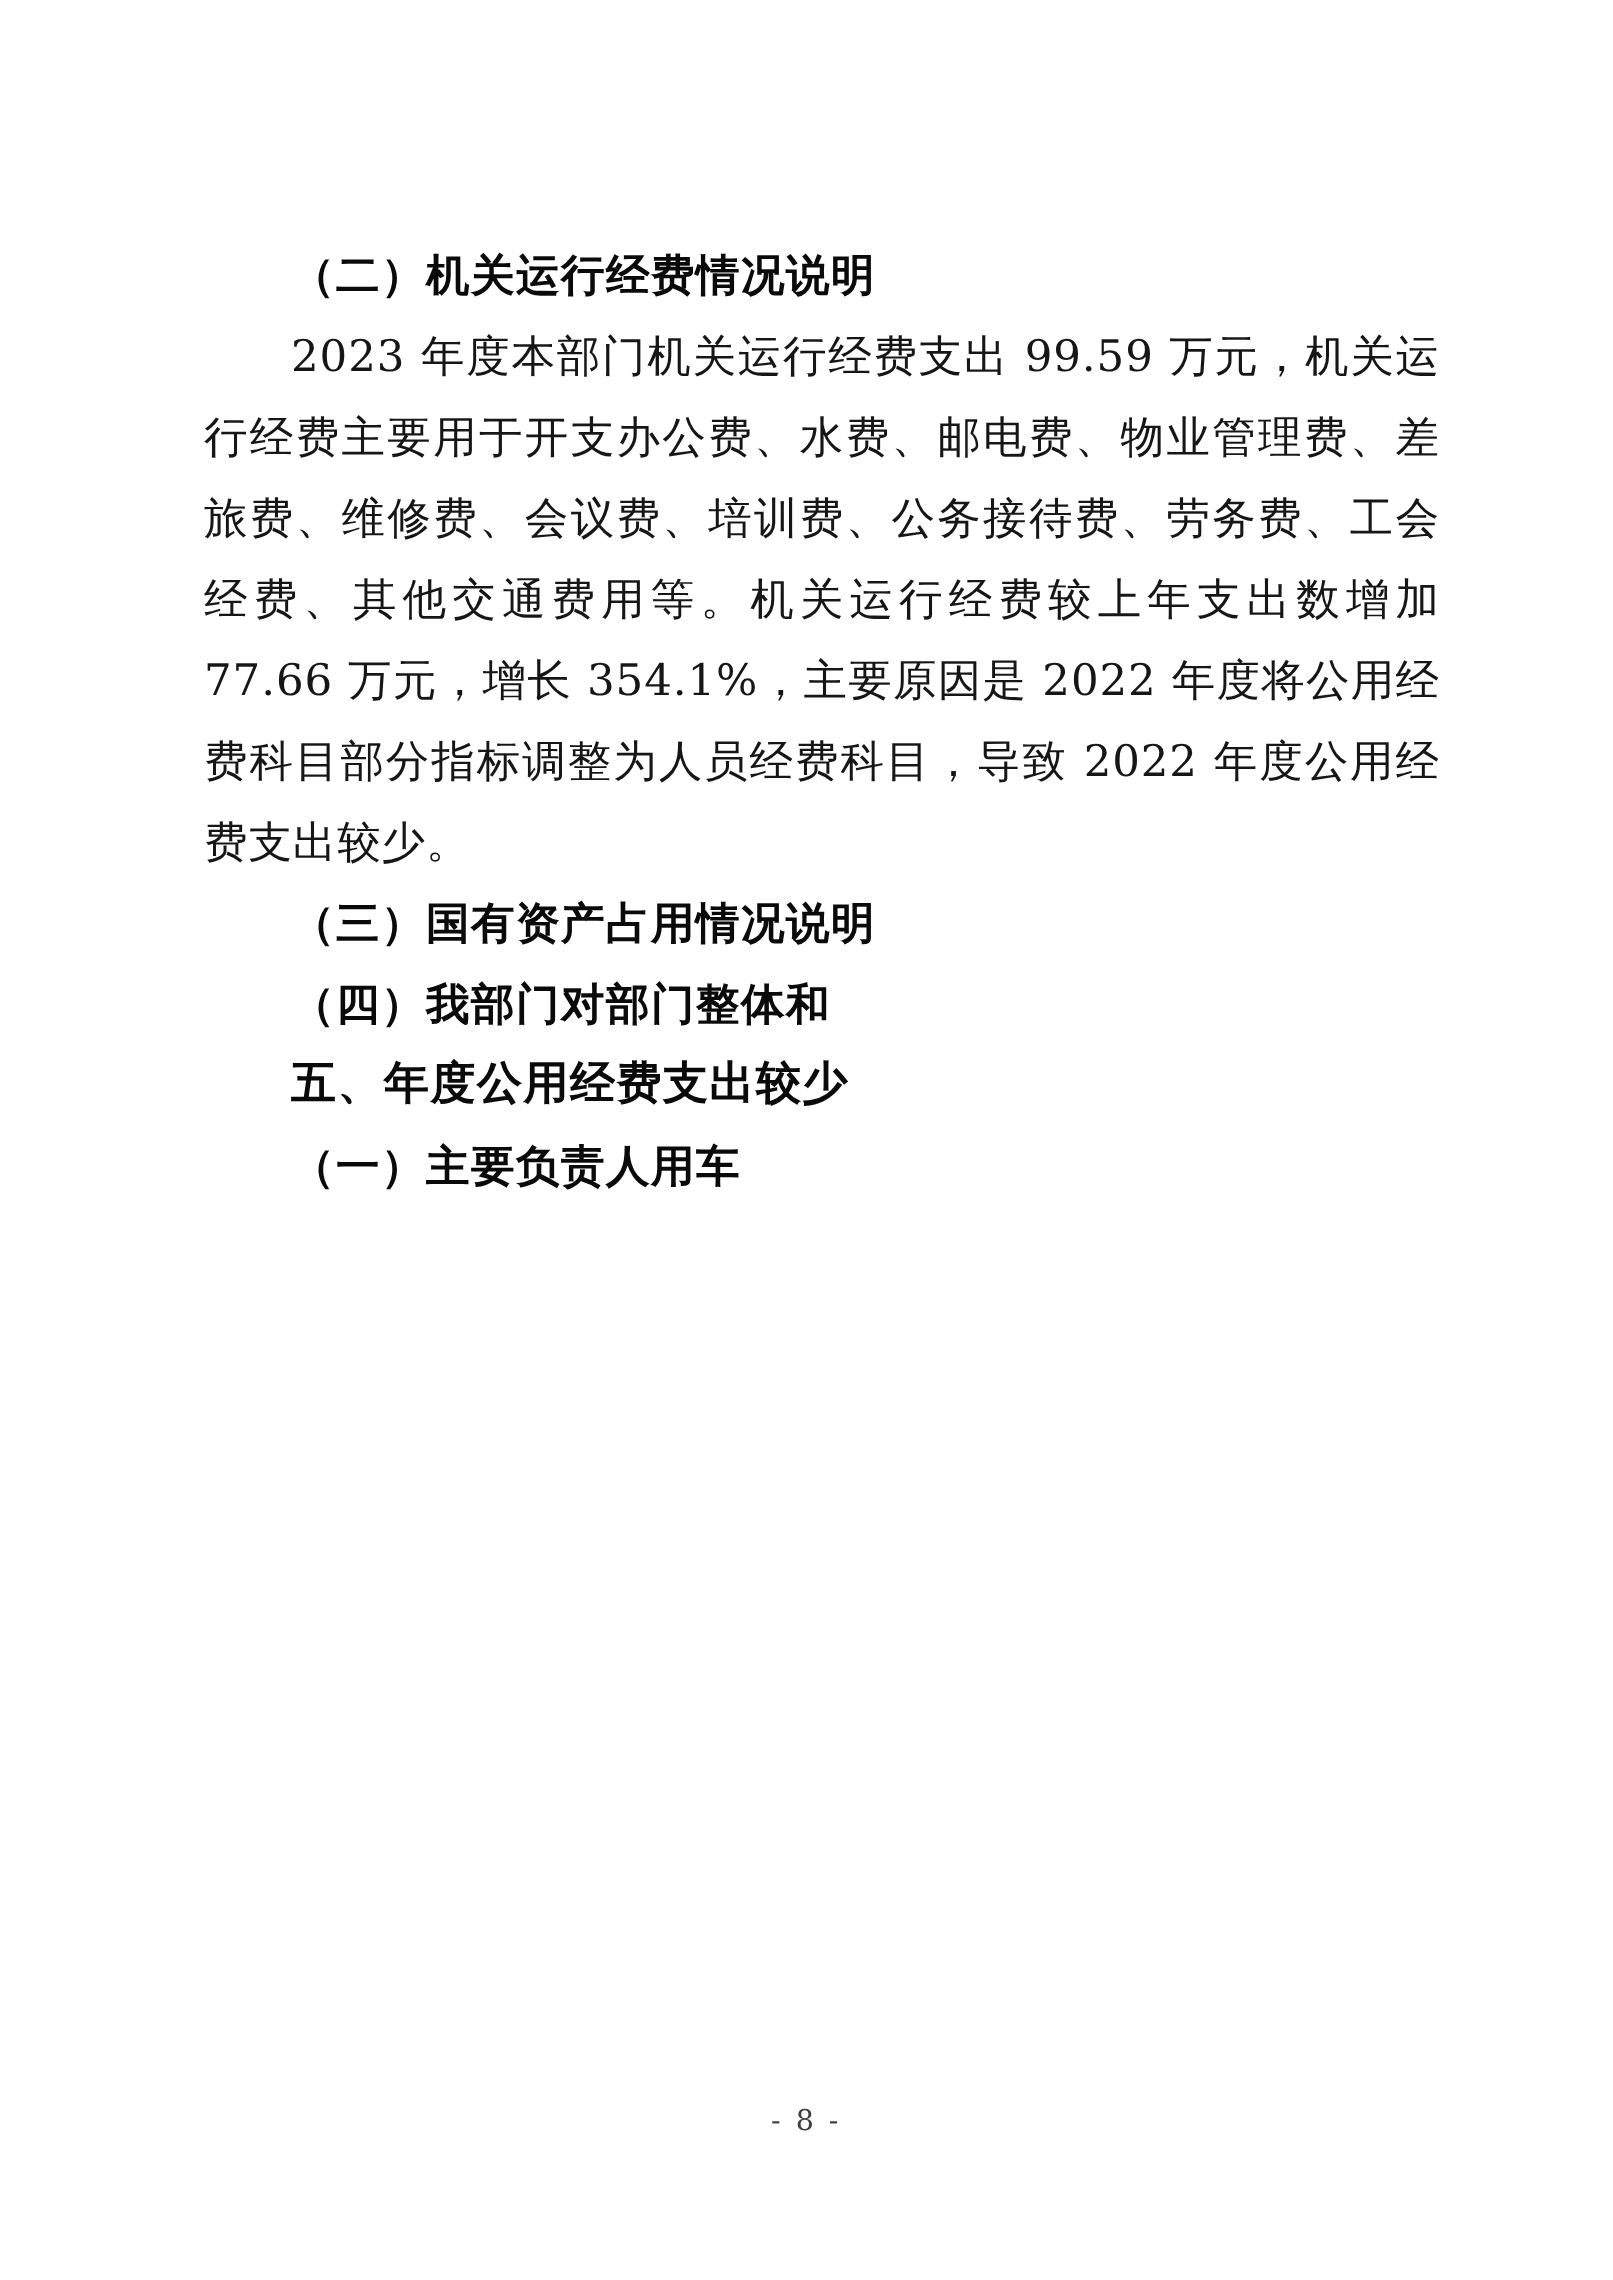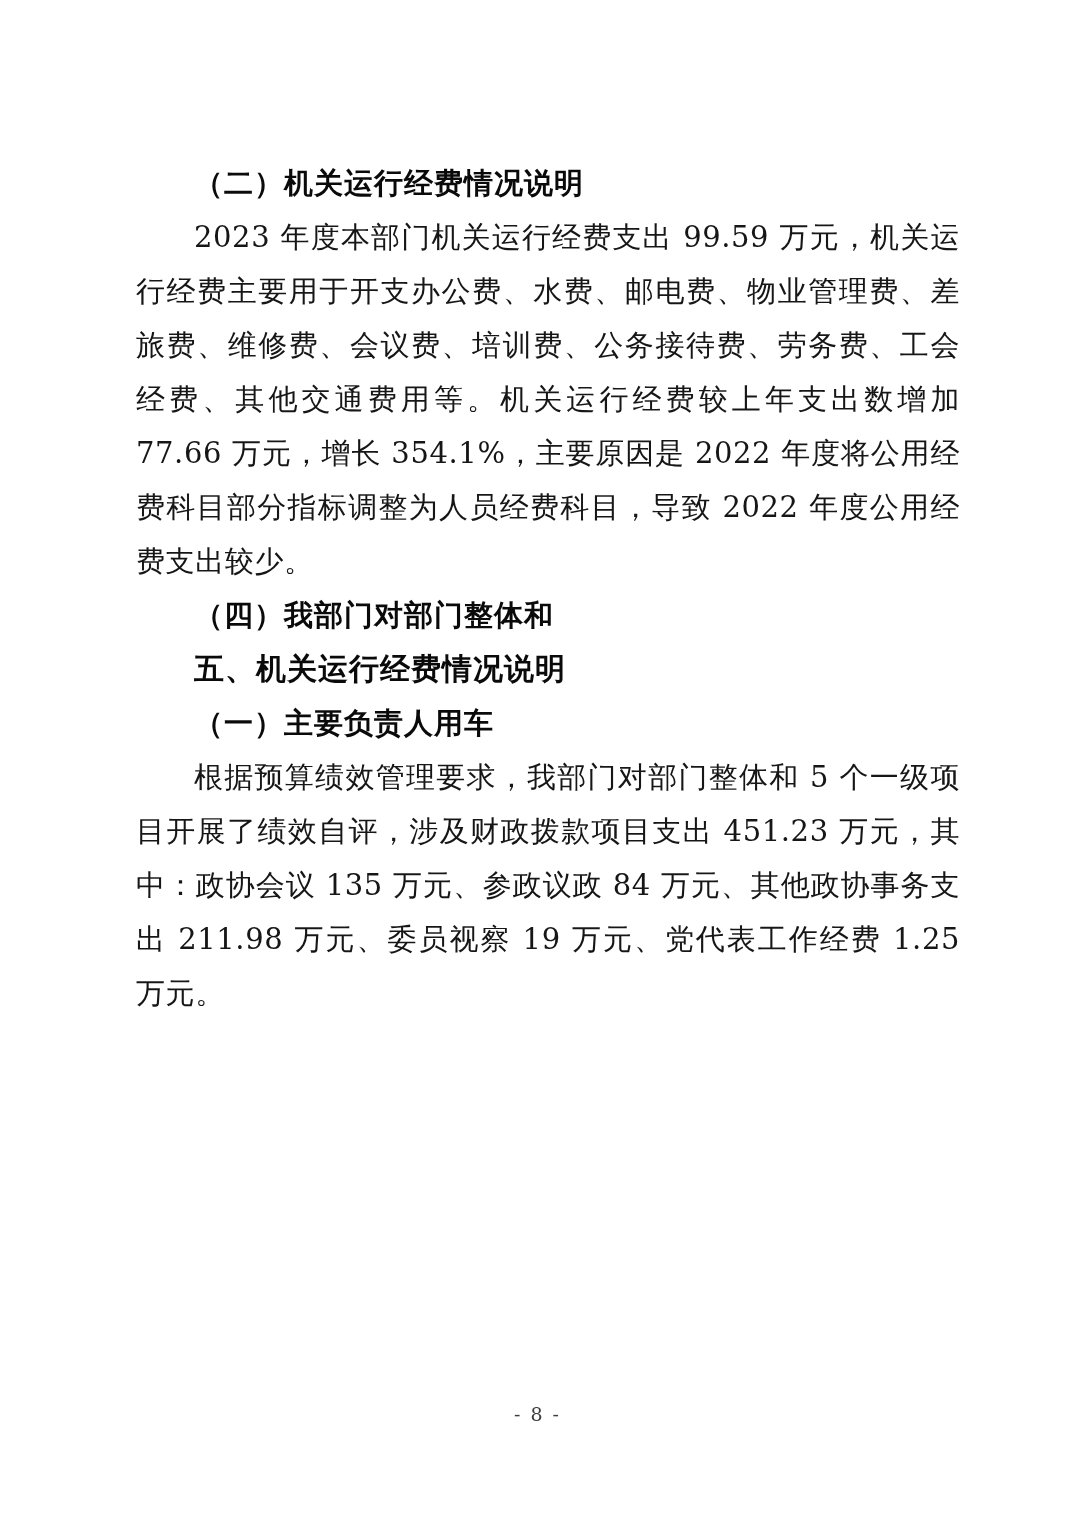--- a/index.html
+++ b/index.html
@@ -63,27 +63,27 @@
 </head>
 <body>
 
 <div class="page">
   <div class="content">
 
     <h3 class="sub-heading">（二）机关运行经费情况说明</h3>
 
     <p class="body-para">2023 年度本部门机关运行经费支出 99.59 万元，机关运行经费主要用于开支办公费、水费、邮电费、物业管理费、差旅费、维修费、会议费、培训费、公务接待费、劳务费、工会经费、其他交通费用等。机关运行经费较上年支出数增加 77.66 万元，增长 354.1%，主要原因是 2022 年度将公用经费科目部分指标调整为人员经费科目，导致 2022 年度公用经费支出较少。</p>
 
+    <h3 class="sub-heading">（三）国有资产占用情况说明</h3>
 
 
     <h3 class="sub-heading">（四）我部门对部门整体和</h3>
 
 
-    <h2 class="chapter-heading">五、机关运行经费情况说明</h2>
+    <h2 class="chapter-heading">五、年度公用经费支出较少</h2>
 
     <h3 class="sub-heading">（一）主要负责人用车</h3>
 
-    <p class="body-para">根据预算绩效管理要求，我部门对部门整体和 5 个一级项目开展了绩效自评，涉及财政拨款项目支出 451.23 万元，其中：政协会议 135 万元、参政议政 84 万元、其他政协事务支出 211.98 万元、委员视察 19 万元、党代表工作经费 1.25 万元。</p>
 
   </div>
 
   <div class="footer">- 8 -</div>
 </div>
 
 </body></html>

